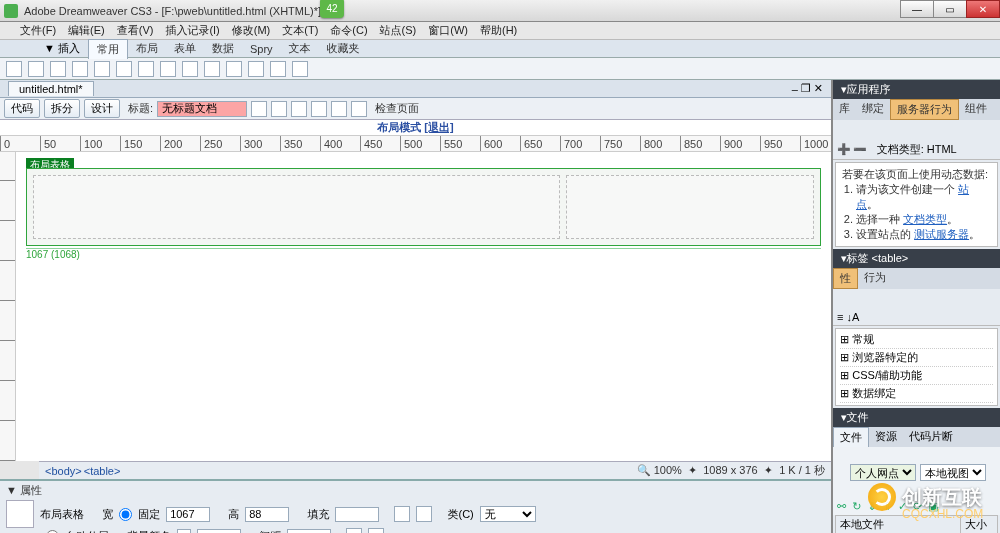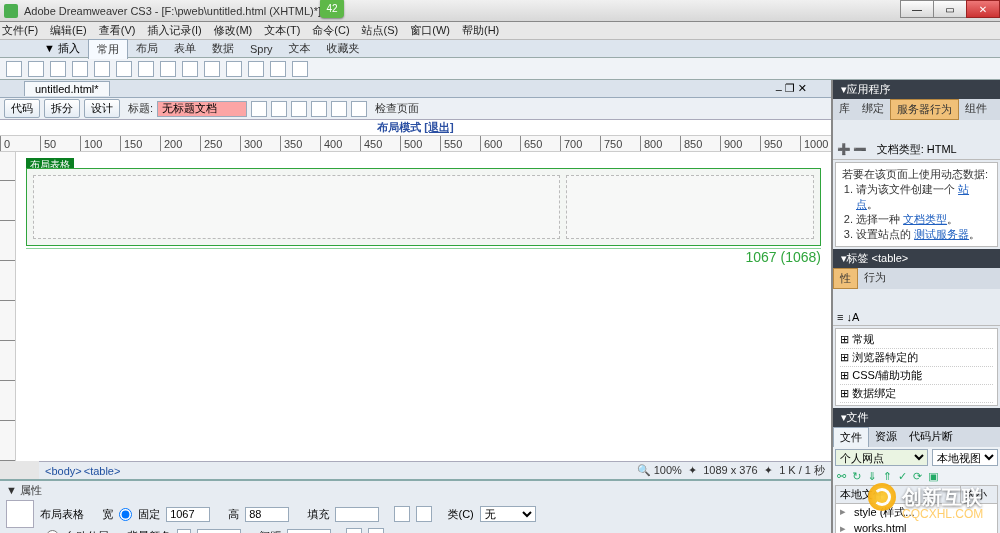--- a/index.html
+++ b/index.html
@@ -6,52 +6,52 @@
 body { background: #e6e6e6; width: 1000px; height: 533px; overflow: hidden; position: relative; }
 
 .titlebar { height: 22px; background: linear-gradient(#f0f0f0, #d8d8d8); display:flex; align-items:center; padding:0 4px; border-bottom:1px solid #888; }
 .titlebar .logo { width:14px; height:14px; background:#4caf50; border-radius:2px; margin-right:6px; }
 .titlebar .title { flex:1; color:#333; }
 .winbtns { position:absolute; top:0; right:0; display:flex; }
 .winbtn { width:34px; height:18px; border:1px solid #888; background:linear-gradient(#fdfdfd,#d9d9d9); display:flex; align-items:center; justify-content:center; font-size:10px; margin-left:-1px; }
 .winbtn.close { background:linear-gradient(#e77,#c33); color:#fff; border-color:#922; }
 .badge { position:absolute; top:-2px; left:320px; width:24px; height:20px; background:#5eb848; color:#fff; border-radius:4px; display:flex; align-items:center; justify-content:center; font-size:10px; box-shadow:0 1px 2px rgba(0,0,0,.4);}
 
-.menubar { height:18px; background:#e8e8e8; display:flex; align-items:center; padding:0 2px; gap:12px; border-bottom:1px solid #bbb; }
+.menubar { height:18px; background:#e8e8e8; display:flex; align-items:center; padding:0 20px; gap:12px; border-bottom:1px solid #bbb; }
 .menubar span { color:#222; cursor:default; }
 
 .insertbar { height:18px; background:#dde5ee; display:flex; align-items:center; border-bottom:1px solid #9aa;padding-left:36px; }
 .insertbar .lbl { padding:0 8px; color:#000; }
 .insertbar .tab { padding:2px 8px; color:#333; }
 .insertbar .tab.active { background:#f6faff; border:1px solid #9ab; border-bottom:none; }
 
 .iconrow { height:22px; background:#f0f3f7; border-bottom:1px solid #9aa; display:flex; align-items:center; gap:6px; padding:0 6px; }
 .icn { width:16px; height:16px; border:1px solid #9ab; background:#fff; }
 
 .main { display:flex; height:calc(100% - 80px); }
 .doc-area { flex:1; display:flex; flex-direction:column; border-right:1px solid #888; }
-.doctab { height:18px; background:#dbe3ec; display:flex; align-items:center; padding:0 24px; border-bottom:1px solid #9ab; }
+.doctab { height:18px; background:#dbe3ec; display:flex; align-items:center; padding:0 8px; border-bottom:1px solid #9ab; }
 .doctab .t { background:#f5f8fb; border:1px solid #9ab; border-bottom:none; padding:1px 10px; }
 .doctoolbar { height:22px; background:#ecf0f5; border-bottom:1px solid #aab; display:flex; align-items:center; gap:4px; padding:0 4px; }
 .dbtn { border:1px solid #9ab; background:linear-gradient(#fff,#e5ecf4); padding:1px 6px; border-radius:2px; }
 .dlbl { color:#333; margin-left:4px; }
 .dinput { border:1px solid #9ab; background:#fca5a5; padding:1px 4px; width:90px; }
 .modebar { height:16px; background:#fff; border-bottom:1px solid #ccc; text-align:center; color:#2a4fa2; font-weight:bold; }
 .modebar a { color:#2a4fa2; text-decoration:underline; }
 .ruler-h { height:16px; background:#f7f7f7; border-bottom:1px solid #ccc; background-image:repeating-linear-gradient(90deg,#888 0,#888 1px,transparent 1px,transparent 40px); position:relative; font-size:9px; color:#444; }
 .ruler-h span{ position:absolute; top:2px; }
 .canvas-wrap { flex:1; display:flex; background:#fff; overflow:hidden; }
 .ruler-v { width:16px; background:#f7f7f7; border-right:1px solid #ccc; background-image:repeating-linear-gradient(0deg,#888 0,#888 1px,transparent 1px,transparent 40px); }
 .canvas { flex:1; position:relative; background:#fff; }
 .layouttable { position:absolute; top:6px; left:10px; right:10px; }
 .lt-label { position:absolute; top:0; left:0; background:#0a7f21; color:#fff; font-size:10px; padding:0 4px; }
 .lt-box { border:1px solid #2fa53c; height:78px; margin-top:10px; background:#f3f6f3; position:relative; }
 .lt-inner { position:absolute; top:6px; left:6px; right:260px; bottom:6px; border:1px dashed #bbb; background:#f7f8f7;}
 .lt-cell2 { position:absolute; top:6px; right:6px; width:248px; bottom:6px; border:1px dashed #bbb; background:#f7f8f7;}
-.lt-width { text-align:right; color:#2fa53c; font-size:14px; margin-top:2px; border-top:1px solid #8cd49a; }
+.lt-width { text-align:left; color:#2fa53c; font-size:10px; margin-top:2px; border-top:1px solid #8cd49a; }
 .statusbar { height:18px; background:#e7ecf2; border-top:1px solid #aab; display:flex; align-items:center; padding:0 6px; justify-content:space-between; font-size:10px; color:#333;margin-left:39px; }
 .statusbar .tags span{ color:#2050a0; margin-right:2px;}
 .props { height:54px; background:#e7ecf2; border-top:2px solid #8aa; padding:2px 6px; }
 .props .hdr { font-size:11px; color:#333; margin-bottom:2px; }
 .props-row { display:flex; align-items:center; gap:6px; font-size:11px; }
 .pinput { border:1px solid #9ab; background:#fff; padding:0 3px; width:44px; height:15px; }
 .psel { border:1px solid #9ab; background:#fff; height:16px; width:56px; }
 .picon { width:28px; height:28px; border:1px solid #aab; background:#fff; }
 
 .side { width:168px; background:#e6ebf1; display:flex; flex-direction:column; border-left:1px solid #888; }
@@ -63,21 +63,21 @@
 .tabsrow .act{ background:#f0c078; border:1px solid #b88840; }
 .panel-body { background:#fff; padding:4px 6px; font-size:11px; color:#333; border:1px solid #bbb; margin:2px; }
 .panel-body ol{ margin-left:14px; }
 .panel-body a{ color:#2060c0; text-decoration:underline; }
 .tag-body { background:#fff; border:1px solid #bbb; margin:2px; padding:2px 4px; font-size:10px; }
 .tag-body .row{ border-bottom:1px dotted #ccc; padding:1px 0; }
 .tag-body .row::before{content:"⊞ ";}
 .files-hdr{ display:flex; background:#d4dbe4;}
 .files-hdr div{ padding:2px 6px;}
 .files-hdr .act{ background:#eef3f8; border:1px solid #9ab; border-bottom:none;}
-.filesrow{ display:flex; gap:4px; padding:2px; background:#eef2f6;}
+.filesrow{ display:flex; gap:4px; padding:17px; background:#eef2f6;}
 .fsel{ border:1px solid #9ab; background:#eaf4e2; flex:1; height:17px;}
 .filetool{ display:flex; gap:6px; padding:2px 4px; background:#eef2f6; color:#2a6;}
 .filetable{ background:#fff; border:1px solid #bbb; margin:0 2px; font-size:10px;}
 .filetable .th{ display:flex; background:#e7ecf2; border-bottom:1px solid #bbb;}
 .filetable .th div:first-child{flex:1; padding:1px 4px; border-right:1px solid #bbb;}
 .filetable .th div:last-child{width:36px; padding:1px 4px;}
 .filetable .r{ padding:1px 4px 1px 18px; position:relative;}
 .filetable .r::before{content:"▸"; position:absolute; left:4px; color:#888;}
 
 .watermark{ position:absolute; right:18px; bottom:22px; display:flex; align-items:center; gap:6px; opacity:.95; pointer-events:none;}

